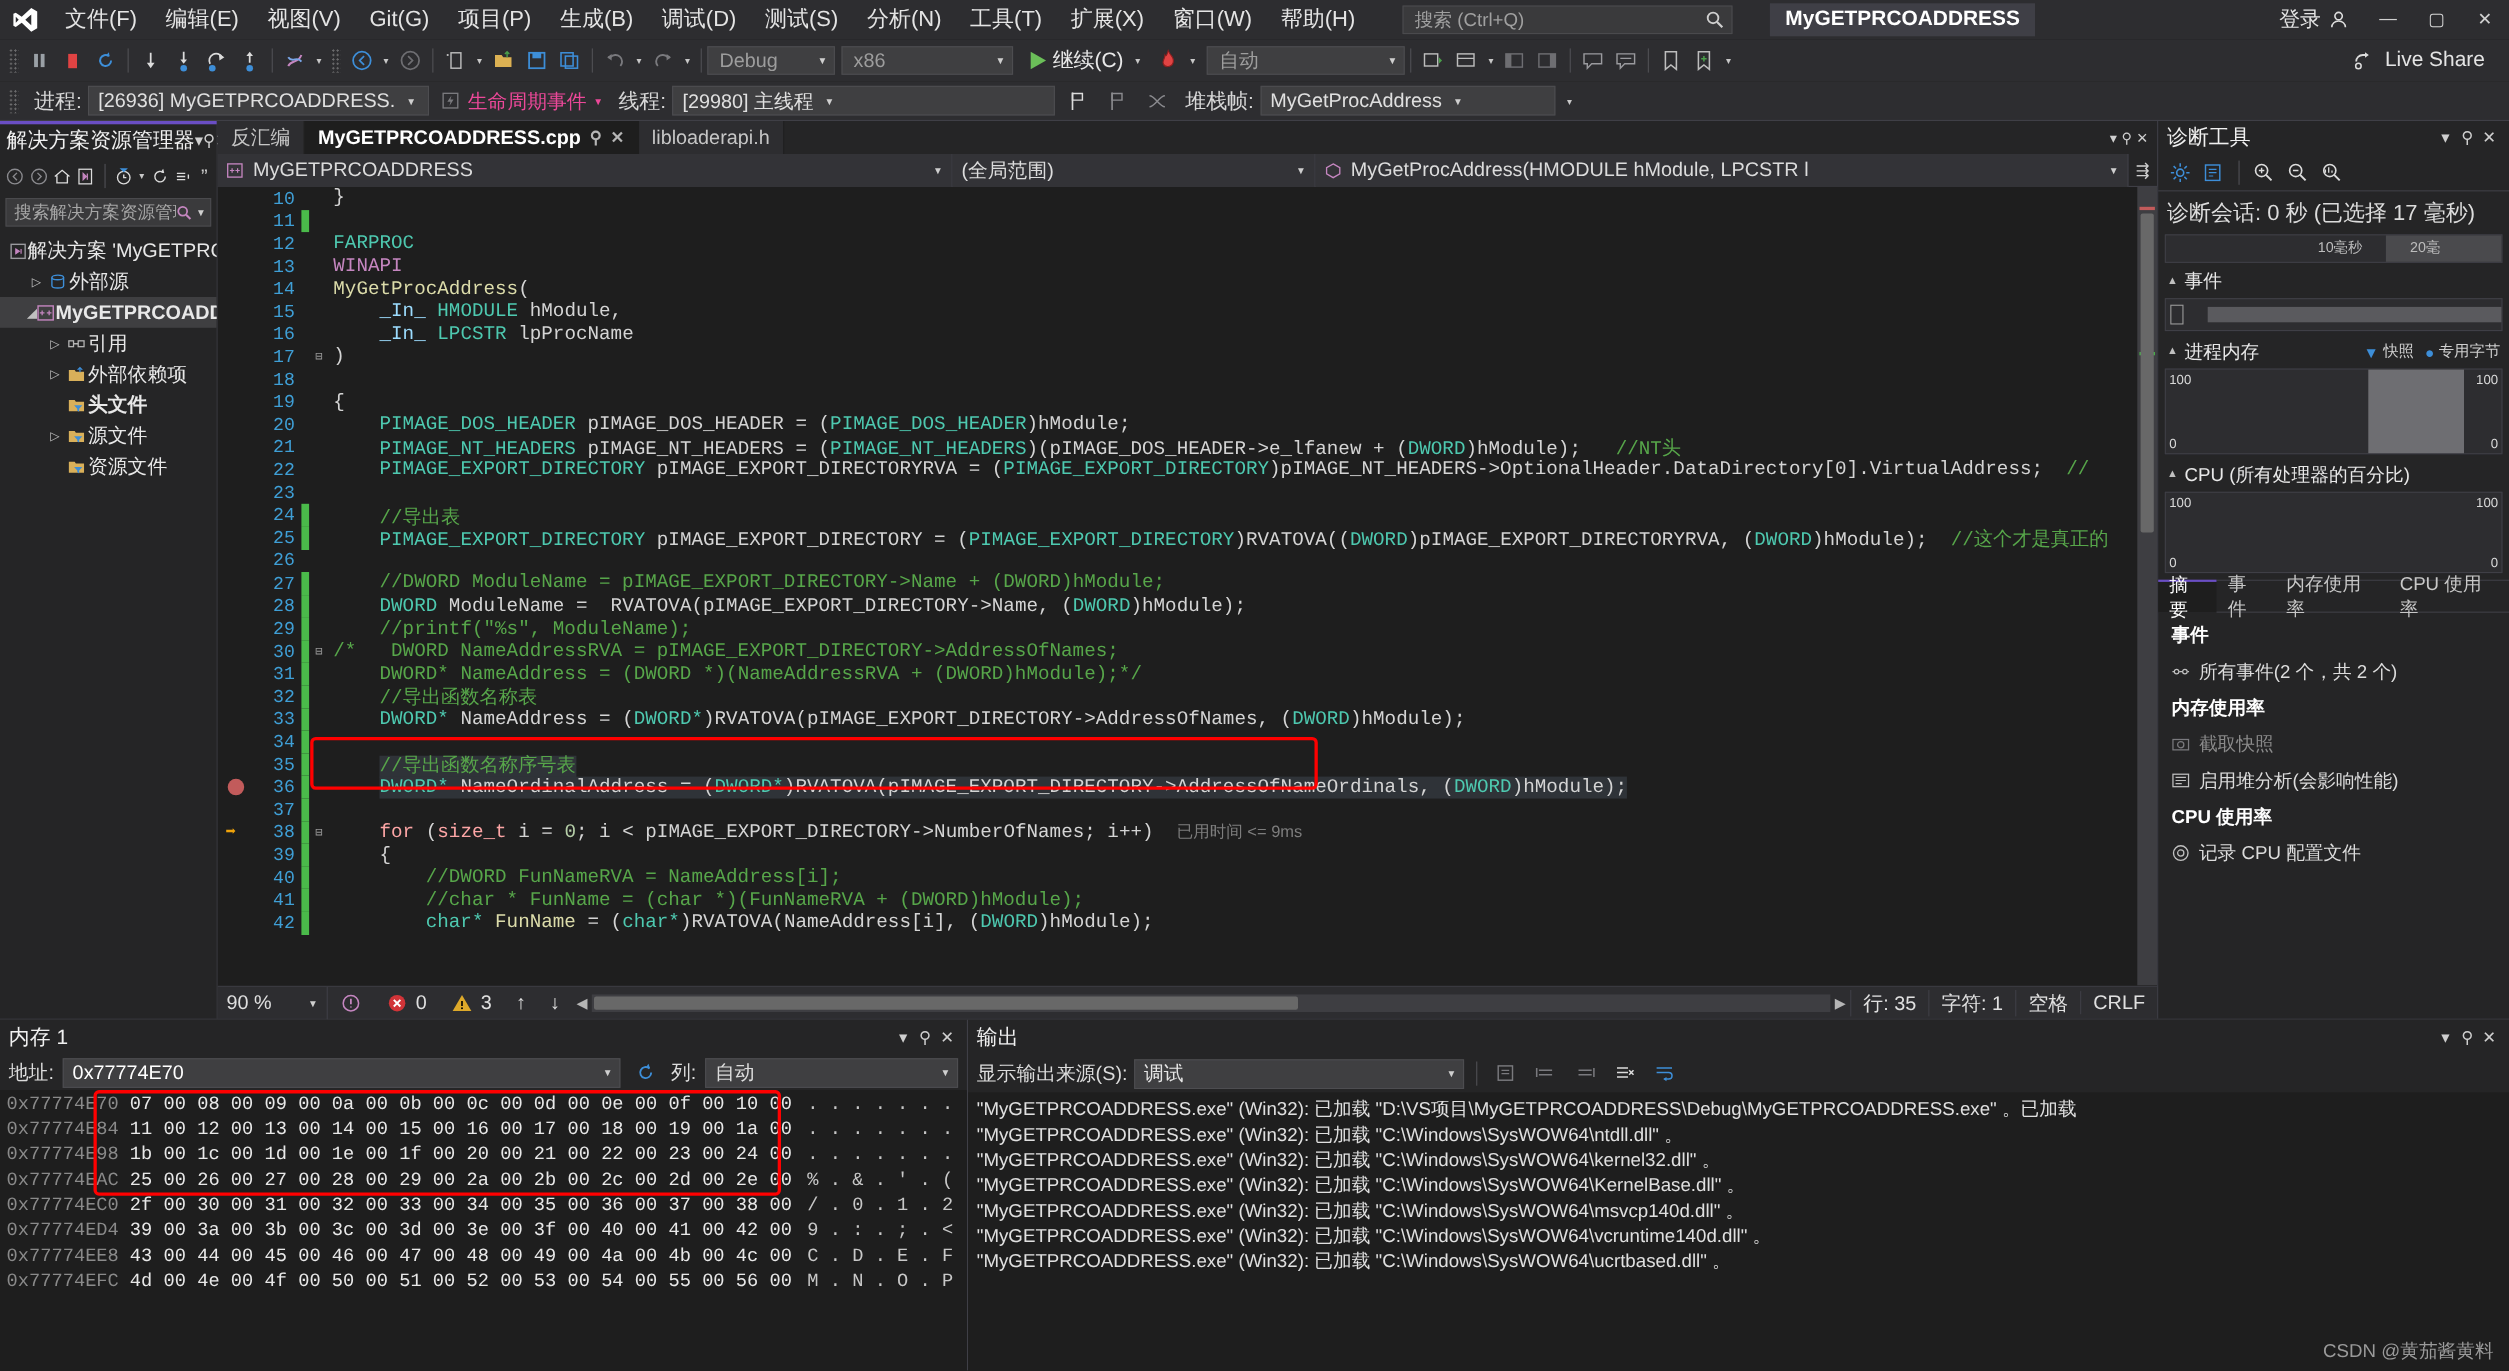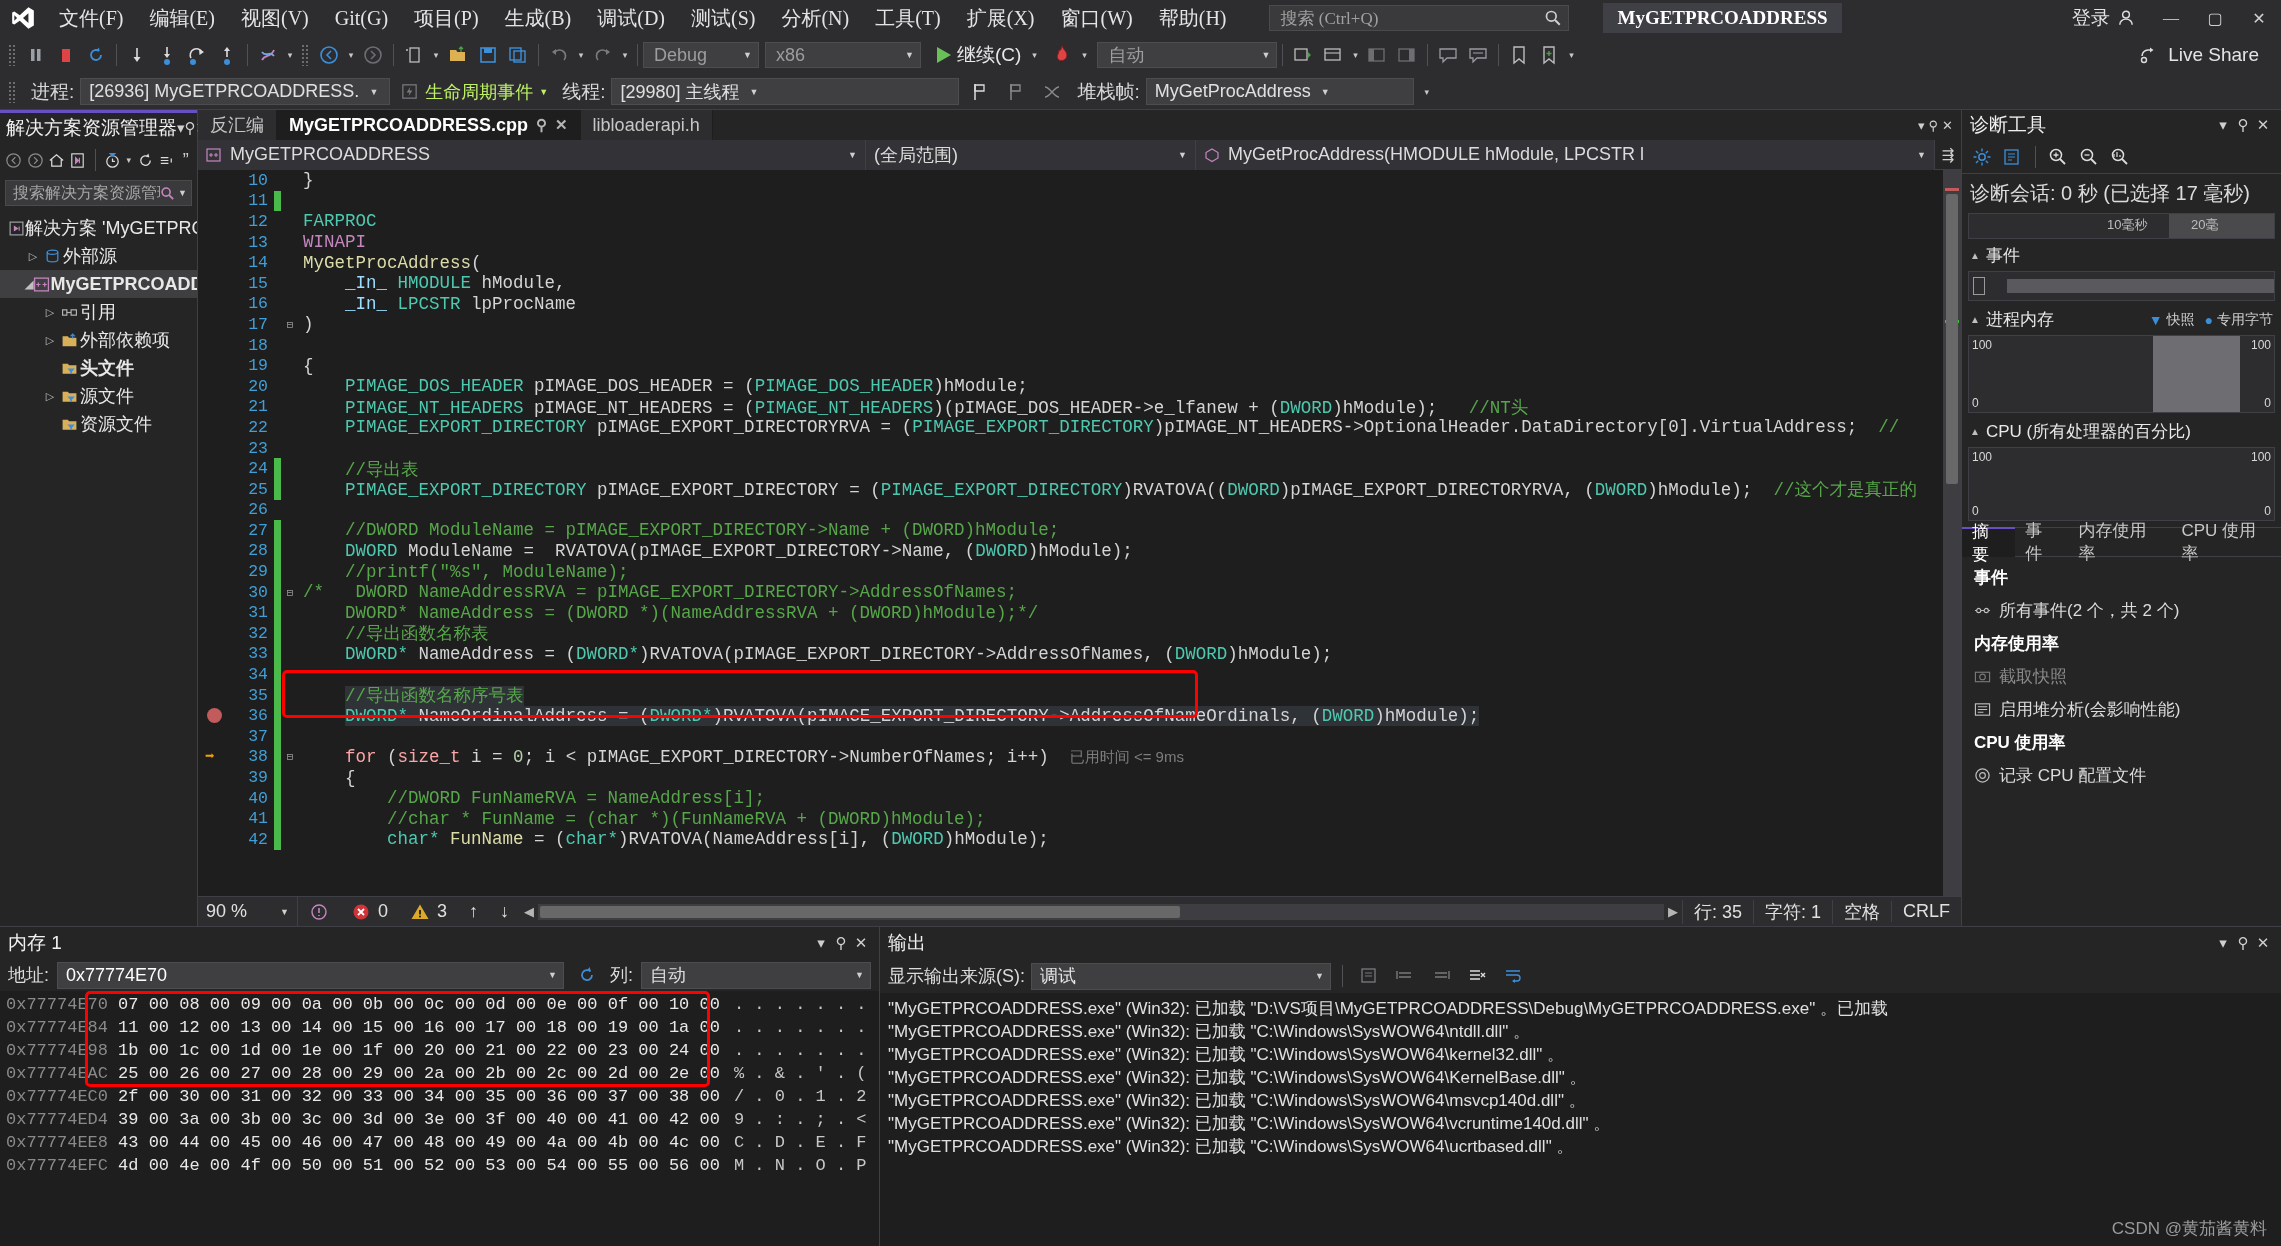--- a/index.html
+++ b/index.html
@@ -5,21 +5,21 @@
   * { box-sizing: border-box; margin:0; padding:0; }
   body {
     width:2281px; height:1246px; overflow:hidden;
     background:#1e1e1e; color:#f1f1f1;
     font-family:"Liberation Sans", sans-serif; font-size:19px;
     -webkit-font-smoothing:antialiased;
   }
   .app { width:2281px; height:1246px; display:flex; flex-direction:column; position:relative; }
 
   
-  .titlebar { height:36px; background:#2d2d30; display:flex; align-items:center; flex:0 0 36px;font-family:Liberation Serif, serif; }
+  .titlebar { height:36px; background:#2d2d30; display:flex; align-items:center; flex:0 0 36px; }
   .vslogo { width:46px; height:36px; display:flex; align-items:center; justify-content:center; }
   .vslogo svg { width:26px; height:26px; }
   .menu { display:flex; align-items:center; height:36px; }
   .menu-item { padding:0 13px; height:36px; line-height:36px; font-size:20px; color:#e4e4e4; white-space:nowrap; }
   .searchbox {
     margin-left:30px; width:300px; height:26px; background:#3a3a3c; border:1px solid #4a4a4d;
     display:flex; align-items:center; padding:0 6px 0 10px; color:#a0a0a0; font-size:17px;
   }
   .searchbox .sb-text { flex:1; }
   .searchbox .sb-icon { width:18px; height:18px; }
@@ -46,21 +46,21 @@
   .runbtn { display:flex; align-items:center; gap:6px; padding:0 6px; height:30px; color:#e8e8e8; font-size:19px; }
   .tri { width:0; height:0; border-left:14px solid #6bbf59; border-top:8px solid transparent; border-bottom:8px solid transparent; }
   .liveshare { margin-left:auto; display:flex; align-items:center; gap:8px; padding:0 18px; font-size:19px; color:#e4e4e4; }
 
   
   .procbar { height:36px; background:#2d2d30; display:flex; align-items:center; padding:0 4px; gap:6px; flex:0 0 36px; border-bottom:1px solid #3f3f46; }
   .pb-label { font-size:19px; color:#d7d7d7; white-space:nowrap; padding-left:4px; }
   .pb-combo { height:27px; background:#3f3f41; border:1px solid #4d4d50; display:flex; align-items:center;
      padding:0 5px 0 8px; color:#e0e0e0; font-size:18px; }
   .pb-combo .cb-arrow { font-size:9px; color:#cfcfcf; padding-left:10px; }
-  .pb-flat { display:flex; align-items:center; gap:6px; color:#bef264; font-size:18px; padding:0 4px;text-align:right; }
+  .pb-flat { display:flex; align-items:center; gap:6px; color:#ec4899; font-size:18px; padding:0 4px;text-align:right; }
 
   
   .mainrow { flex:1; display:flex; min-height:0; }
 
   
   .solexp { width:198px; background:#252526; display:flex; flex-direction:column; border-right:1px solid #3f3f46; }
   .panel-accent { height:3px; background:#6a4ec4; }
   .panel-head { height:30px; display:flex; align-items:center; padding:0 6px; font-size:19px; color:#f0f0f0; }
   .panel-head .ph-title { flex:1; white-space:nowrap; }
   .ph-btn { width:20px; height:22px; display:flex; align-items:center; justify-content:center; color:#cfcfcf; font-size:15px; }

